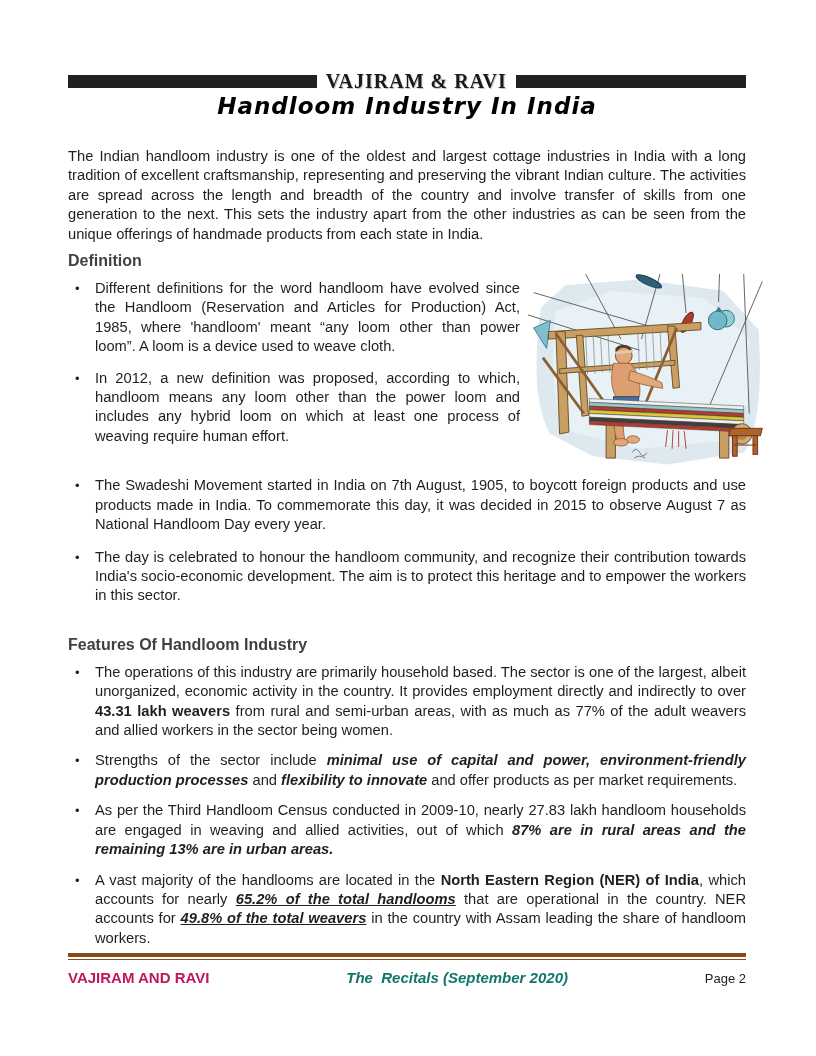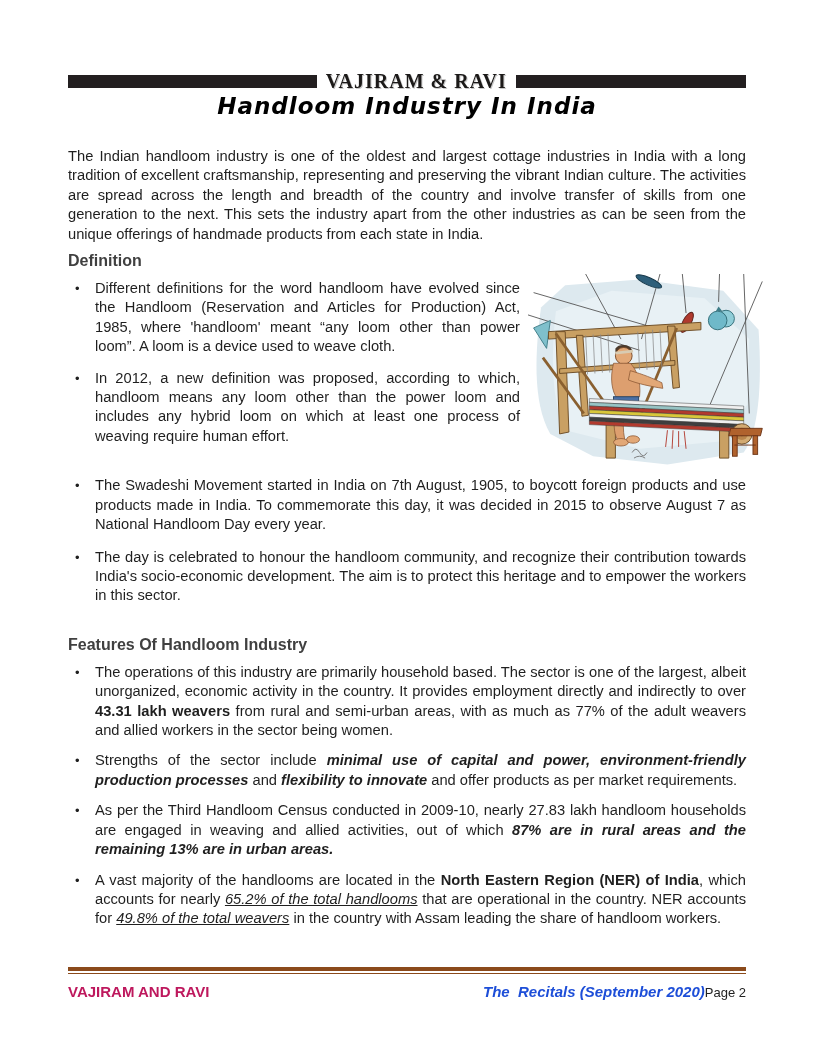--- a/index.html
+++ b/index.html
@@ -1,55 +1,55 @@
 <!DOCTYPE html>
 <html><head>
 <meta charset="utf-8">
 <style>
   html,body{margin:0;padding:0;background:#ffffff;}
   body{width:816px;height:1056px;font-family:"Liberation Sans",sans-serif;color:#1f1f1f;overflow:hidden;}
-  .page{box-sizing:border-box;width:816px;height:1056px;padding:70px 70px 0 68px;display:flex;flex-direction:column;}
+  .page{box-sizing:border-box;width:816px;height:1056px;padding:70px 70px 14px 68px;display:flex;flex-direction:column;}
 
   
   .banner{display:flex;align-items:center;gap:9px;}
   .banner .bar{height:13px;background:#231f20;}
   .bar-left{flex:1.08;}
   .bar-right{flex:1;}
   .brand{font-family:"Liberation Serif",serif;font-weight:bold;font-size:20px;letter-spacing:1px;color:#1c1a19;text-shadow:1px 1px 0 #c8c8c8;white-space:nowrap;}
 
   
   .doc-title{margin-top:0;text-align:center;font-family:"DejaVu Sans",sans-serif;font-style:italic;font-weight:bold;font-size:23px;letter-spacing:1px;color:#000;}
 
   
   .para{margin-top:28px;font-size:14.7px;line-height:19.4px;text-align:justify;}
   .sec-heading{margin-top:8px;font-size:16px;font-weight:bold;color:#404040;}
   .bullet{display:flex;margin-top:9px;}
   .bullet .dot{width:20px;padding-left:7px;font-size:13px;line-height:19.4px;flex:none;}
   .bullet .btext{flex:1;font-size:14.7px;line-height:19.4px;text-align:justify;}
   .b{font-weight:bold;}
   .bi{font-weight:bold;font-style:italic;}
-  .biu{font-weight:normal;font-style:italic;text-decoration:underline;margin-top:10px;}
+  .biu{font-weight:bold;font-style:italic;text-decoration:underline;margin-top:10px;}
 
   
   .def-row{display:flex;align-items:flex-start;}
   .def-col{width:452px;flex:none;}
   .art{flex:1;margin:4px -20px 0 8px;}
   .art svg{display:block;width:100%;height:auto;}
 
   
   .hd-heading{margin-top:14px;}
   .feat-heading{margin-top:30px;}
 
   
   .footer{margin-top:auto;padding-bottom:56px;}
   .rule-thick{height:4px;background:#8b4a1b;}
   .rule-thin{height:1px;background:#8b4a1b;margin-top:2px;}
   .footer-row{display:flex;align-items:baseline;margin-top:9px;}
   .footer-left{font-weight:bold;font-size:15px;color:#be185d;}
-  .footer-center{flex:1;text-align:right;font-weight:bold;font-style:italic;font-size:15px;white-space:pre;color:#1d4ed8;}
+  .footer-center{flex:1;text-align:center;font-weight:bold;font-style:italic;font-size:15px;white-space:pre;color:#0f766e;}
   .footer-right{font-size:13px;color:#222;}
 </style>
 </head>
 <body>
 
 <div class="page">
 
   <div class="banner">
     <div class="bar bar-left"></div>
     <div class="brand">VAJIRAM &amp; RAVI</div>

